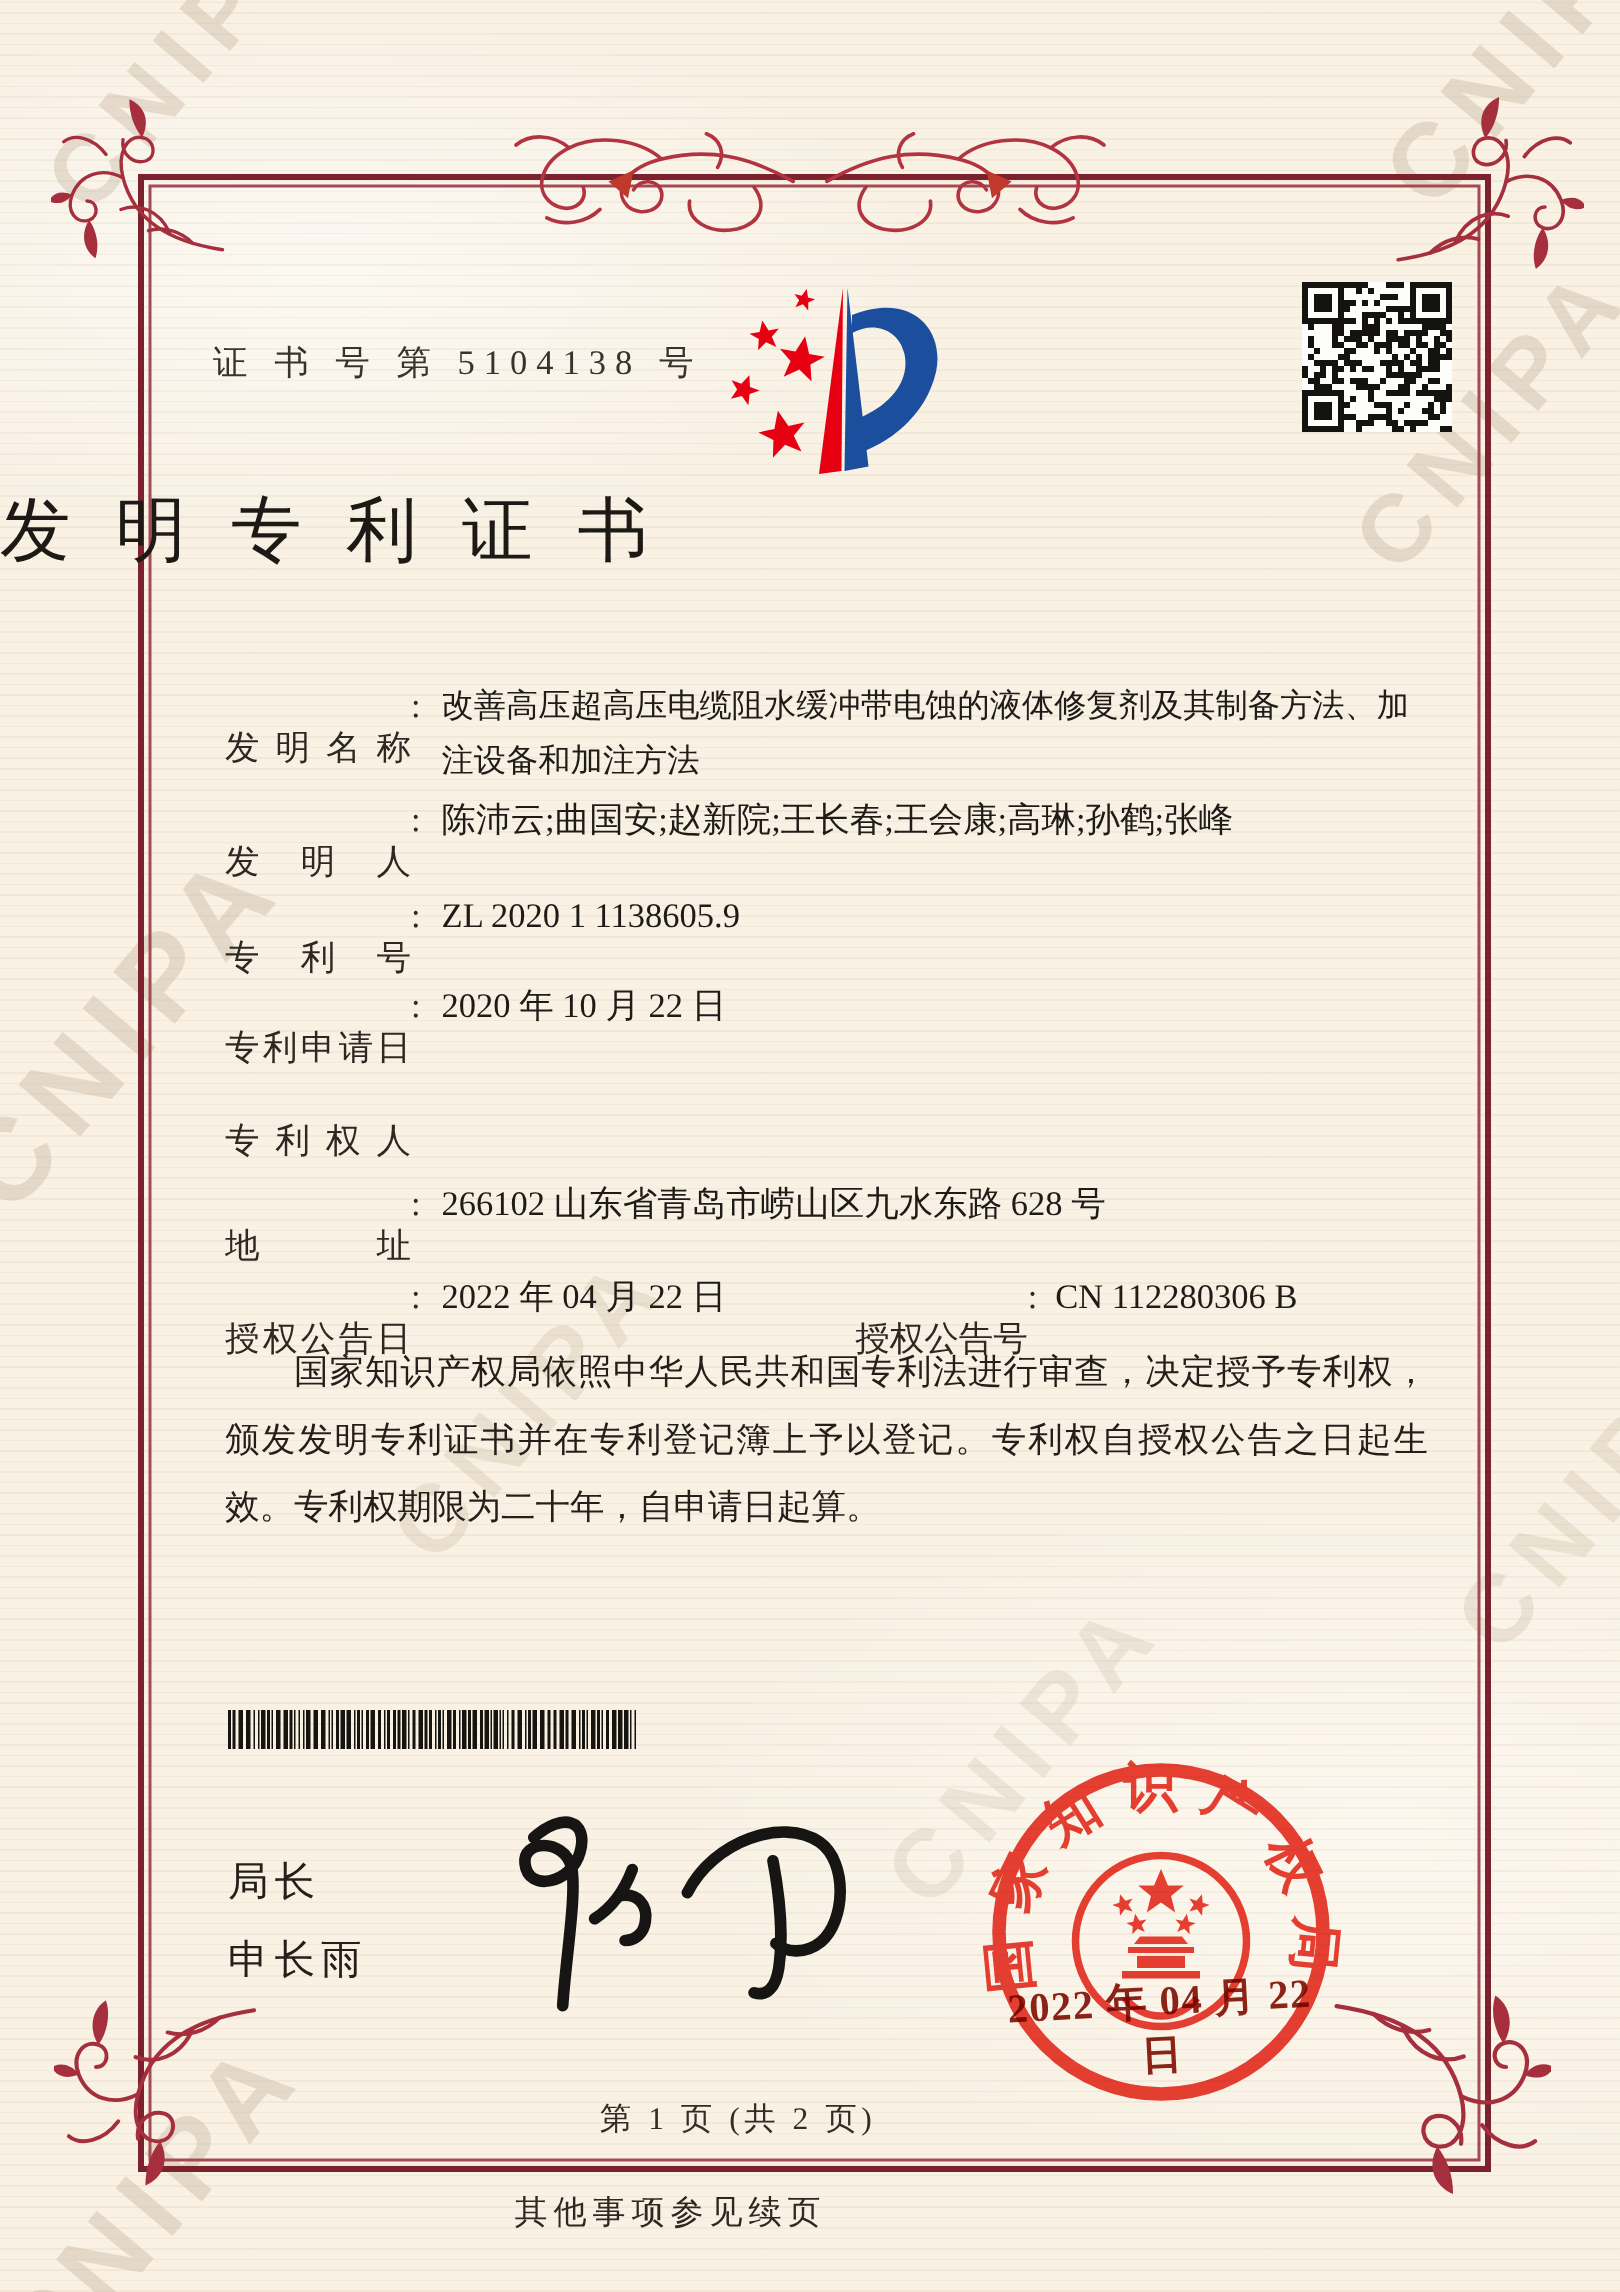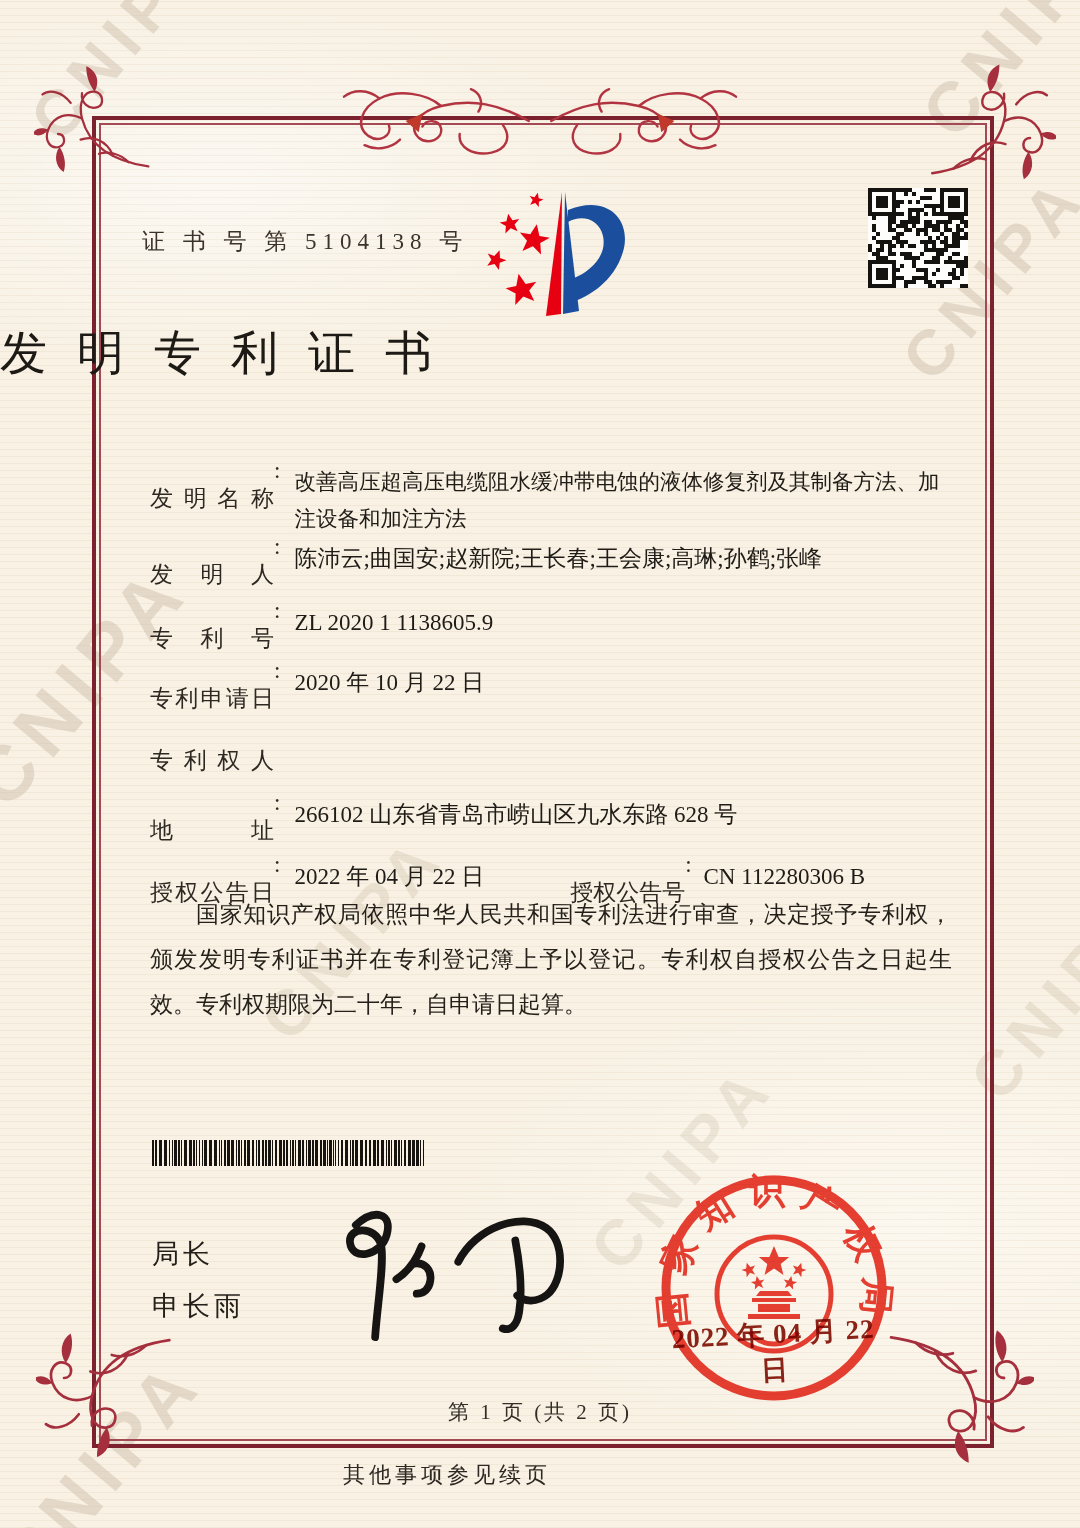--- a/index.html
+++ b/index.html
@@ -69,21 +69,21 @@
   
   .field{
     position:absolute;left:150px;width:800px;z-index:3;
     font-size:23px;line-height:38px;display:flex;align-items:flex-start;
   }
   .field .lbl{
     display:inline-block;width:124px;text-align:justify;text-align-last:justify;
     flex:none;color:#2e2822;margin-top:28px;
   }
   .field .colon{flex:none;margin-right:14px;color:#2e2822;}
-  .field .val{color:#1f1b16;margin-top:12px;}
+  .field .val{color:#1f1b16;}
   .f-name{top:452px;}
   .f-name .val{width:700px;font-size:21.5px;line-height:37px;}
   .f-inventors{top:528px;}
   .f-patno{top:592px;}
   .f-appdate{top:652px;}
   .f-patentee{top:714px;}
   .f-address{top:784px;}
   .f-grant{top:846px;}
   .f-grant .half2{display:flex;margin-left:86px;}
   .f-grant .half2 .lbl{width:auto;}
@@ -104,21 +104,21 @@
 
   
   .seal{position:absolute;left:652px;top:1166px;width:244px;height:244px;z-index:4;opacity:.95;mix-blend-mode:multiply;}
   .seal-date{
     position:absolute;left:656px;top:1316px;width:236px;z-index:5;
     text-align:center;font-size:27px;font-weight:bold;letter-spacing:1px;
     color:#8e2418;transform:rotate(-3deg);mix-blend-mode:multiply;
   }
 
   .page-info{
-    position:absolute;left:0;top:1398px;width:1080px;z-index:3;
+    position:absolute;left:0;top:1398px;width:984px;z-index:3;
     text-align:center;font-size:21px;letter-spacing:3px;color:#332d26;
   }
   .footer-note{
     position:absolute;left:0;top:1460px;width:894px;z-index:3;
     text-align:center;font-size:22px;letter-spacing:4px;color:#2e2822;
   }
 </style>
 </head>
 <body>
 

